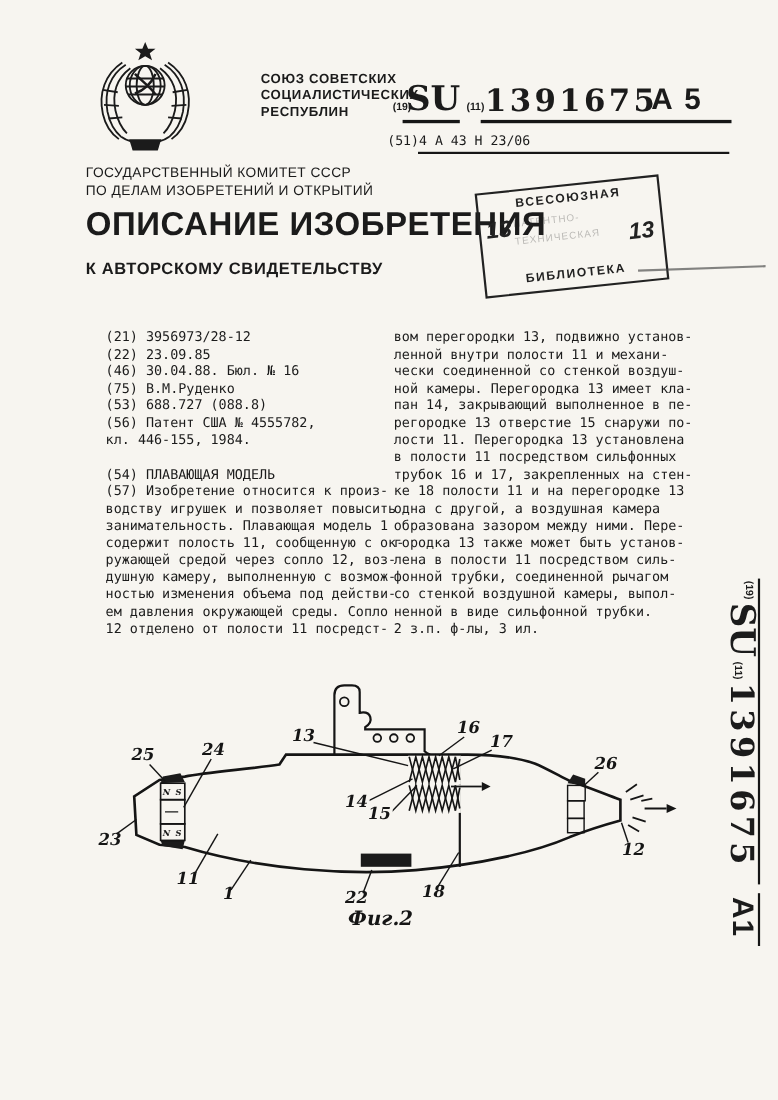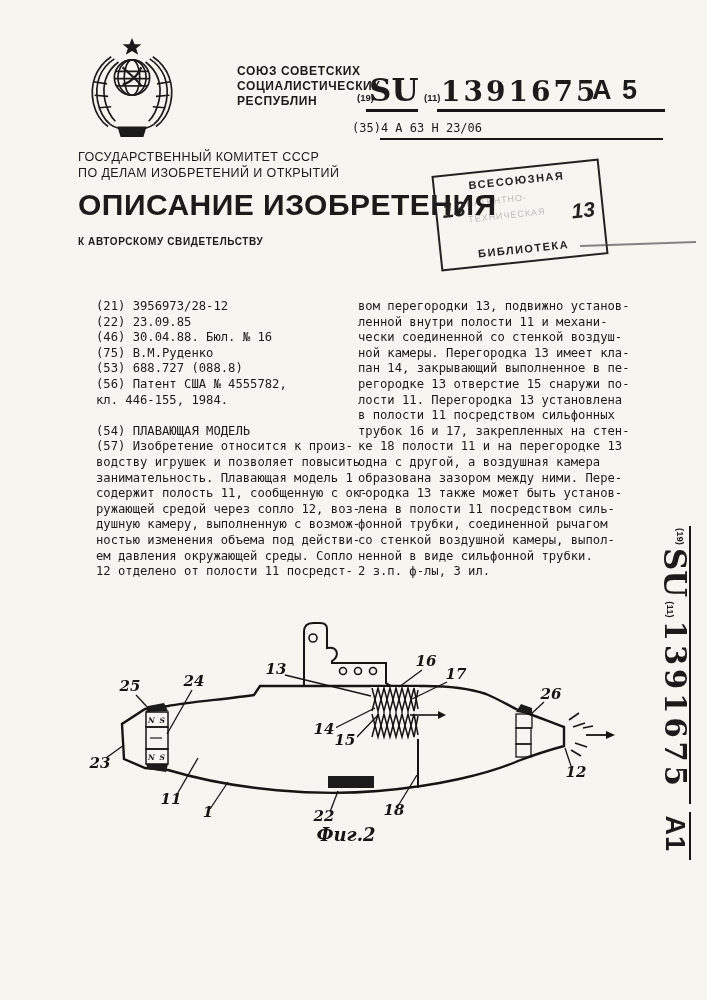--- a/index.html
+++ b/index.html
@@ -5,21 +5,21 @@
   html,body{margin:0;padding:0;}
   body{width:707px;height:1000px;position:relative;background:#f7f5f0;overflow:hidden;
        font-family:"Liberation Sans",sans-serif;color:#1b1b1b;}
   .abs{position:absolute;}
   
   #union-text{left:237px;top:64px;font-size:12px;font-weight:bold;letter-spacing:.6px;
               line-height:15px;white-space:pre-line;}
   #committee{left:78px;top:150px;font-size:12.5px;font-weight:normal;letter-spacing:.4px;
              line-height:15.5px;white-space:pre-line;}
   #doc-title{left:78px;top:188px;font-size:30px;font-weight:bold;letter-spacing:.5px;}
-  #doc-subtitle{left:78px;top:236px;font-size:10px;font-weight:bold;letter-spacing:.6px;}
+  #doc-subtitle{left:78px;top:236px;font-size:15px;font-weight:bold;letter-spacing:.6px;}
   .code-small{font-size:9.5px;font-weight:bold;}
   #code19{left:357px;top:92px;} #code11{left:424px;top:92px;}
   #country{left:369px;top:72px;font-family:"DejaVu Serif",serif;font-size:31px;font-weight:bold;}
   #pub-number{left:441px;top:75px;font-family:"DejaVu Serif",serif;font-size:28px;font-weight:bold;letter-spacing:3px;}
   #kind-code{left:592px;top:75px;font-size:27px;font-weight:bold;letter-spacing:2px;}
   .rule{background:#161616;}
   #hdr-rule1{left:366px;top:109px;width:52px;height:2.5px;}
   #hdr-rule2{left:437px;top:109px;width:228px;height:2.5px;}
   #ipc-line{left:352px;top:121px;font-family:"DejaVu Sans Mono",monospace;font-size:12px;}
   #ipc-rule{left:380px;top:138px;width:283px;height:1.5px;}
@@ -94,21 +94,21 @@
 РЕСПУБЛИН</div>
 
 <span id="code19" class="abs code-small">(19)</span>
 <span id="country" class="abs">SU</span>
 <span id="code11" class="abs code-small">(11)</span>
 <span id="pub-number" class="abs">1391675</span>
 <span id="kind-code" class="abs">A 5</span>
 <div id="hdr-rule1" class="abs rule"></div>
 <div id="hdr-rule2" class="abs rule"></div>
 
-<div id="ipc-line" class="abs">(35)4 A 63 H 23/06</div>
+<div id="ipc-line" class="abs">(51)4 A 43 H 23/06</div>
 <div id="ipc-rule" class="abs rule"></div>
 
 <div id="committee" class="abs">ГОСУДАРСТВЕННЫЙ КОМИТЕТ СССР
 ПО ДЕЛАМ ИЗОБРЕТЕНИЙ И ОТКРЫТИЙ</div>
 
 <div id="doc-title" class="abs">ОПИСАНИЕ ИЗОБРЕТЕНИЯ</div>
 <div id="doc-subtitle" class="abs">К АВТОРСКОМУ СВИДЕТЕЛЬСТВУ</div>
 
 <div id="stamp" class="abs">
   <div class="s-line1">ВСЕСОЮЗНАЯ</div>

